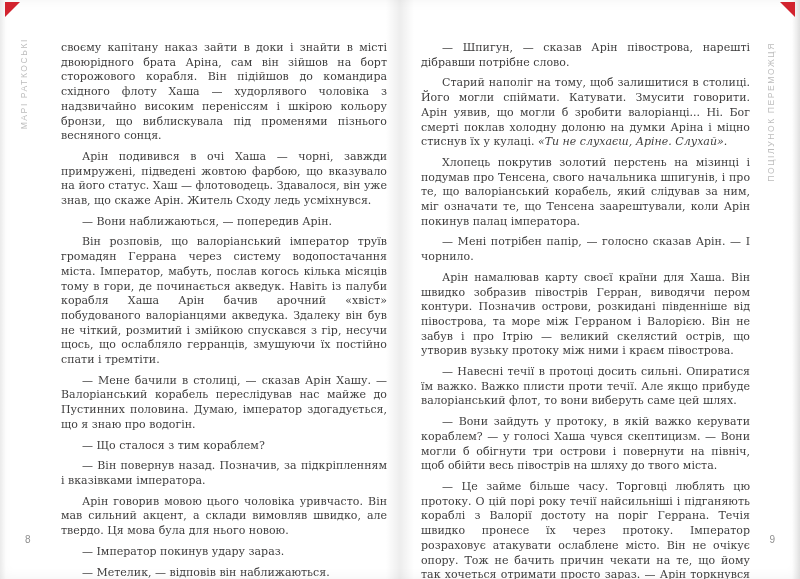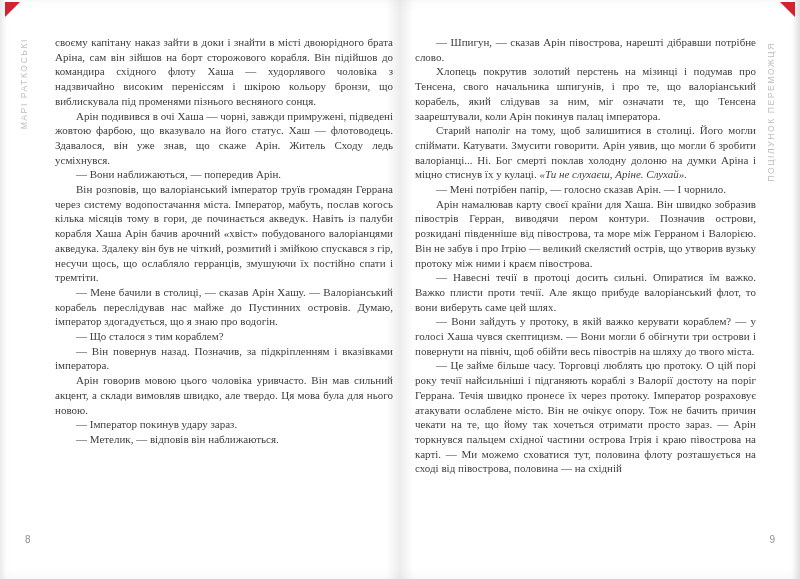--- a/index.html
+++ b/index.html
@@ -56,21 +56,21 @@
     position: absolute; top: 35px;
     width: 338px;
     font-size: 11px;
     line-height: 14.7px;
     color: #3f3e3e;
     text-align: justify;
     hyphens: auto;
   }
   .column.left  { left: 55px; }
   .column.right { left: 415px; width: 341px; }
-  .column p { margin: 0; padding: 0; text-indent: 21px; font-family: Liberation Serif, serif; }
+  .column p { margin: 6px; padding: 0; text-indent: 21px; }
   .column p.noindent { text-indent: 0; }
   .column em { font-style: italic; }
 </style>
 </head>
 <body>
 
 <div id="spread">
 
   <div class="gutter"></div>
   <div class="edge-left"></div>
@@ -83,33 +83,33 @@
   <div class="vhead right">ПОЦІЛУНОК ПЕРЕМОЖЦЯ</div>
 
   <div class="pagenum left">8</div>
   <div class="pagenum right">9</div>
 
   <div class="column left">
     <p class="noindent"><span>своєму капітану наказ зайти в доки і знайти в місті двоюрідного брата Аріна, сам він зійшов на борт сторожового корабля. Він підійшов до командира східного флоту Хаша — худорлявого чоловіка з надзвичайно високим переніссям і шкірою кольору бронзи, що виблискувала під променями пізнього весняного сонця.</span></p>
     <p><span>Арін подивився в очі Хаша — чорні, завжди примружені, підведені жовтою фарбою, що вказувало на його статус. Хаш — флотоводець. Здавалося, він уже знав, що скаже Арін. Житель Сходу ледь усміхнувся.</span></p>
     <p><span>— Вони наближаються, — попередив Арін.</span></p>
     <p><span>Він розповів, що валоріанський імператор труїв громадян Геррана через систему водопостачання міста. Імператор, мабуть, послав когось кілька місяців тому в гори, де починається акведук. Навіть із палуби корабля Хаша Арін бачив арочний «хвіст» побудованого валоріанцями акведука. Здалеку він був не чіткий, розмитий і змійкою спускався з гір, несучи щось, що ослабляло герранців, змушуючи їх постійно спати і тремтіти.</span></p>
-    <p><span>— Мене бачили в столиці, — сказав Арін Хашу. — Валоріанський корабель переслідував нас майже до Пустинних островів. Думаю, імператор здогадується, що я знаю про водогін.</span></p>
+    <p><span>— Мене бачили в столиці, — сказав Арін Хашу. — Валоріанський корабель переслідував нас майже до Пустинних половина. Думаю, імператор здогадується, що я знаю про водогін.</span></p>
     <p><span>— Що сталося з тим кораблем?</span></p>
     <p><span>— Він повернув назад. Позначив, за підкріпленням і вказівками імператора.</span></p>
     <p><span>Арін говорив мовою цього чоловіка уривчасто. Він мав сильний акцент, а склади вимовляв швидко, але твердо. Ця мова була для нього новою.</span></p>
     <p><span>— Імператор покинув удару зараз.</span></p>
     <p><span>— Метелик, — відповів він наближаються.</span></p>
 
   </div>
 
   <div class="column right">
     <p><span>— Шпигун, — сказав Арін півострова, нарешті дібравши потрібне слово.</span></p>
+    <p><span>Старий наполіг на тому, щоб залишитися в столиці. Його могли спіймати. Катувати. Змусити говорити. Арін уявив, що могли б зробити валоріанці... Ні. Бог смерті поклав холодну долоню на думки Аріна і міцно стиснув їх у кулаці. </span><em>«Ти не слухаєш, Аріне. Слухай».</em></p>
     <p><span>Хлопець покрутив золотий перстень на мізинці і подумав про Тенсена, свого начальника шпигунів, і про те, що валоріанський корабель, який слідував за ним, міг означати те, що Тенсена заарештували, коли Арін покинув палац імператора.</span></p>
-    <p><span>Старий наполіг на тому, щоб залишитися в столиці. Його могли спіймати. Катувати. Змусити говорити. Арін уявив, що могли б зробити валоріанці... Ні. Бог смерті поклав холодну долоню на думки Аріна і міцно стиснув їх у кулаці. </span><em>«Ти не слухаєш, Аріне. Слухай».</em></p>
     <p><span>— Мені потрібен папір, — голосно сказав Арін. — І чорнило.</span></p>
     <p><span>Арін намалював карту своєї країни для Хаша. Він швидко зобразив півострів Герран, виводячи пером контури. Позначив острови, розкидані південніше від півострова, та море між Герраном і Валорією. Він не забув і про Ітрію — великий скелястий острів, що утворив вузьку протоку між ними і краєм півострова.</span></p>
     <p><span>— Навесні течії в протоці досить сильні. Опиратися їм важко. Важко плисти проти течії. Але якщо прибуде валоріанський флот, то вони виберуть саме цей шлях.</span></p>
     <p><span>— Вони зайдуть у протоку, в якій важко керувати кораблем? — у голосі Хаша чувся скептицизм. — Вони могли б обігнути три острови і повернути на північ, щоб обійти весь півострів на шляху до твого міста.</span></p>
     <p><span>— Це займе більше часу. Торговці люблять цю протоку. О цій порі року течії найсильніші і підганяють кораблі з Валорії достоту на поріг Геррана. Течія швидко пронесе їх через протоку. Імператор розраховує атакувати ослаблене місто. Він не очікує опору. Тож не бачить причин чекати на те, що йому так хочеться отримати просто зараз. — Арін торкнувся пальцем східної частини острова Ітрія і краю півострова на карті. — Ми можемо сховатися тут, половина флоту розташується на сході від півострова, половина — на східній</span></p>
   </div>
 
 </div>
 
 </body></html>

